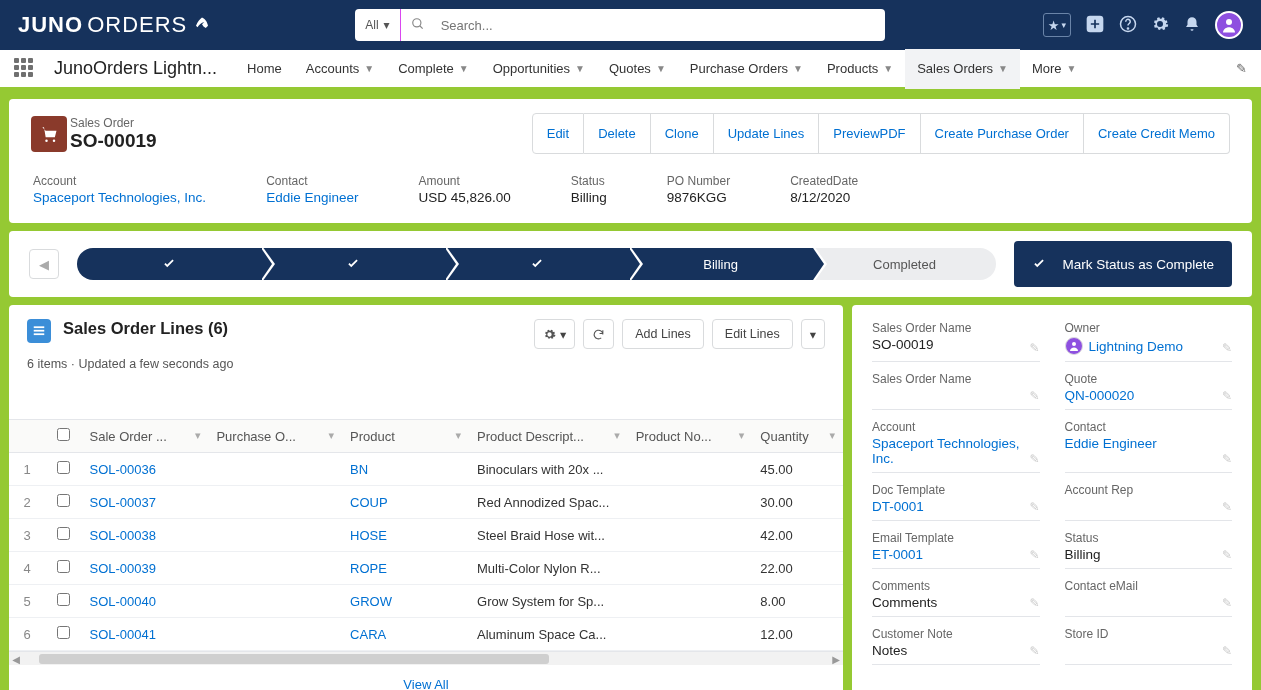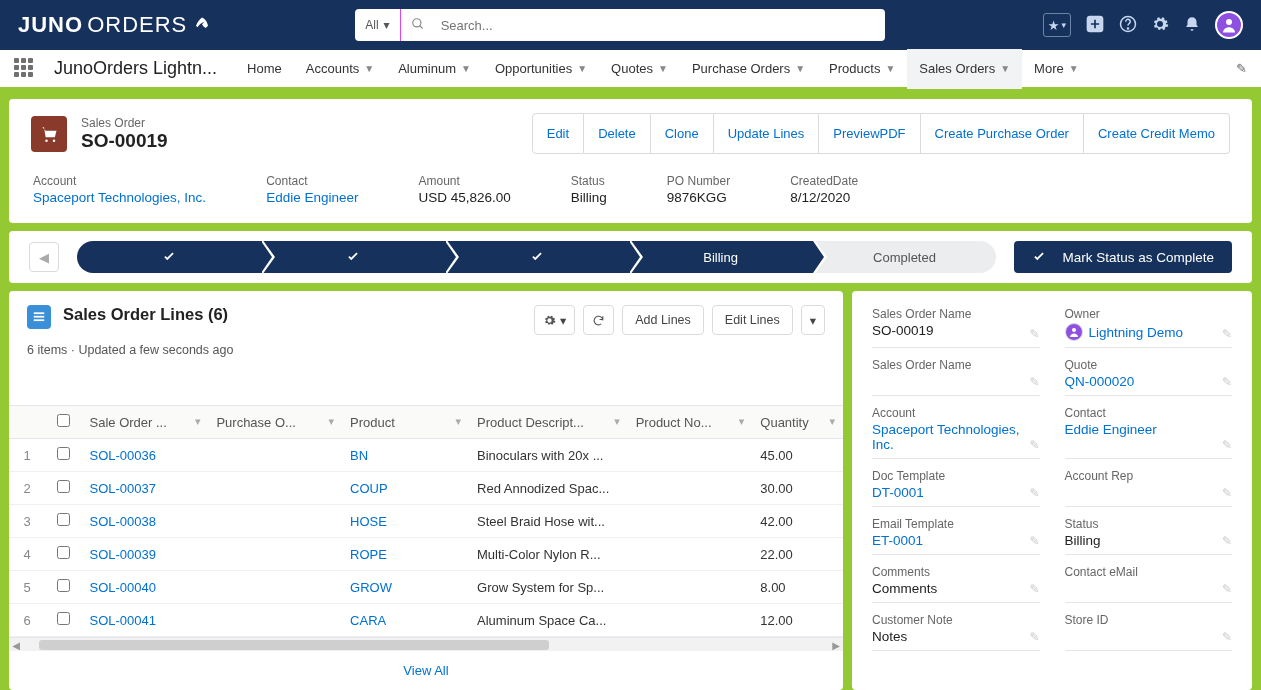--- a/index.html
+++ b/index.html
@@ -32,21 +32,21 @@
 .nav-tab .chev { color: #888; font-size: 10px; }
 .nav-tab.active { background: #f2f3f5; }
 .nav-edit { margin-left: auto; color: #666; cursor:pointer; }
 
 
 .page { background: #95c933; padding: 9px; }
 .panel { background: #fff; border-radius: 4px; }
 
 
 .rec-header { padding: 14px 22px 18px 22px; }
-.rec-top { display: flex; align-items: center; gap: 14px; }
+.rec-top { display: flex; align-items: center; gap: 3px; }
 .rec-icon { width: 36px; height: 36px; background: #8a3a2b; border-radius: 4px; display:flex; align-items:center; justify-content:center; }
 .rec-title-block .small { font-size: 12px; color: #666; }
 .rec-title-block .big { font-size: 19px; font-weight: 700; color: #222; }
 .rec-actions { margin-left: auto; display: flex; gap: 0; }
 .rec-actions button { background: #fff; border: 1px solid #d9dbdd; color: #0070d2; height: 41px; padding: 0 14px; font-size: 13px; cursor: pointer; }
 .rec-actions button:first-child { border-radius: 4px 0 0 4px; }
 .rec-actions button:last-child { border-radius: 0 4px 4px 0; }
 .rec-actions button + button { border-left: none; }
 
 .rec-meta { display: flex; gap: 60px; margin-top: 20px; padding-left: 2px; }
@@ -58,21 +58,21 @@
 .path-prev { width: 30px; height: 30px; border: 1px solid #d9dbdd; border-radius: 4px; display:flex; align-items:center; justify-content:center; color:#aaa; }
 .path { display: flex; flex: 1; height: 32px; }
 .step { flex: 1; background: #16325c; color: #fff; display:flex; align-items:center; justify-content:center; position:relative; }
 .step.first { border-radius: 16px 0 0 16px; }
 .step::after { content:""; position:absolute; right:-11px; top:0; border-top:16px solid transparent; border-bottom:16px solid transparent; border-left:11px solid #16325c; z-index:2; }
 .step::before { content:""; position:absolute; right:-14px; top:-2px; border-top:18px solid transparent; border-bottom:18px solid transparent; border-left:13px solid #fff; z-index:1; }
 .step.last::after, .step.last::before { display:none; }
 .step.inactive { background:#ecedef; color:#555; }
 .step.inactive::after{ border-left-color:#ecedef; }
 .step.last { border-radius: 0 16px 16px 0; }
-.complete-btn { background:#16325c; color:#fff; border:none; border-radius:4px; height:32px; padding:0 18px; font-size:13.5px; display:flex; align-items:center; gap:16px; cursor:pointer; }
+.complete-btn { background:#16325c; color:#fff; border:none; border-radius:4px; height:46px; padding:0 18px; font-size:13.5px; display:flex; align-items:center; gap:16px; cursor:pointer; }
 
 
 .content-row { display:flex; gap:9px; margin-top:8px; }
 .lines-panel { flex:1; min-width:0; }
 .detail-panel { width:400px; }
 
 
 .lines-head { padding: 14px 18px 8px 18px; display:flex; align-items:flex-start; }
 .lines-icon { width:24px; height:24px; background:#3b8ed8; border-radius:4px; display:flex; align-items:center; justify-content:center; margin-right:12px; }
 .lines-title { font-size:16.5px; font-weight:700; color:#222; }
@@ -175,21 +175,21 @@
   <div class="app-name">JunoOrders Lightn...</div>
   <div class="nav-tabs" id="nav-tabs">
       <div class="nav-tab">
         <span>Home</span>
       </div>
       <div class="nav-tab">
         <span>Accounts</span>
         <span class="chev">▼</span>
       </div>
       <div class="nav-tab">
-        <span>Aluminum</span>
+        <span>Complete</span>
         <span class="chev">▼</span>
       </div>
       <div class="nav-tab">
         <span>Opportunities</span>
         <span class="chev">▼</span>
       </div>
       <div class="nav-tab">
         <span>Quotes</span>
         <span class="chev">▼</span>
       </div>

